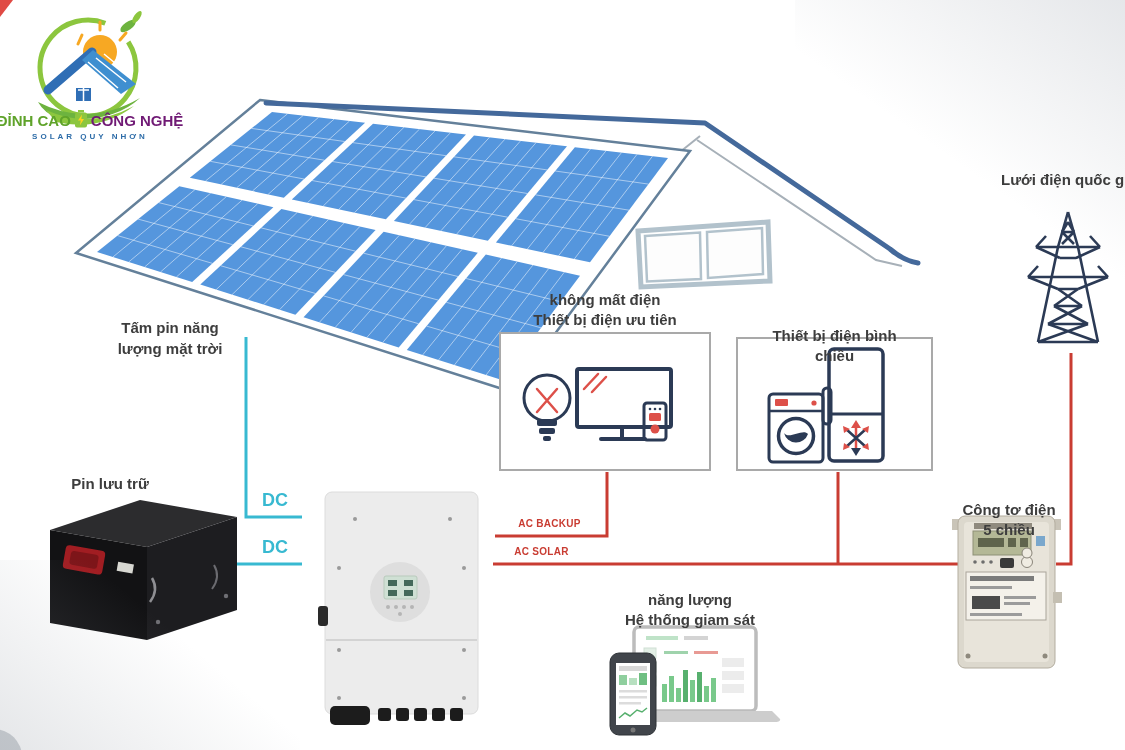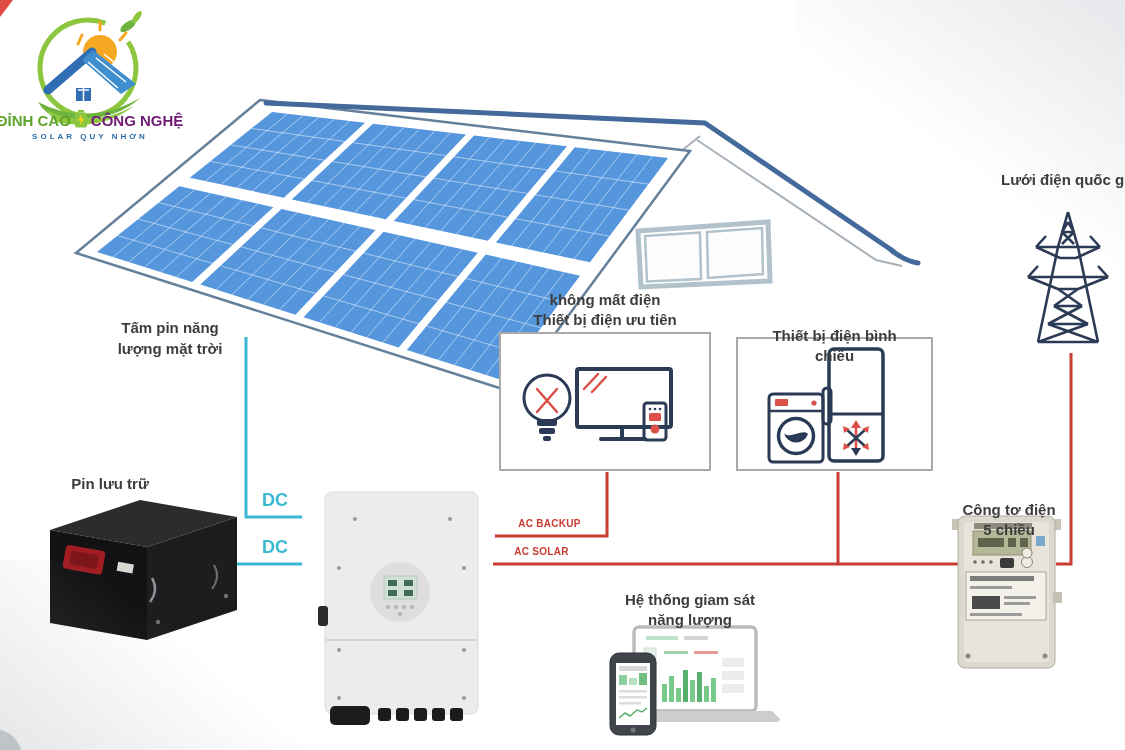--- a/index.html
+++ b/index.html
@@ -306,21 +306,21 @@
   </div>
 
   <div class="lbl sm" style="left:1001px;top:170px;width:220px;text-align:left;white-space:nowrap;">Lưới điện quốc gia</div>
 
   <div class="lbl sm" style="left:944px;top:484px;width:130px;margin-top:16px;">
     <div>Công tơ điện</div>
     <div>5 chiều</div>
   </div>
 
   <div class="lbl sm" style="left:600px;top:590px;width:180px;">
+    <div>năng lượng</div>
     <div>Hệ thống giam sát</div>
-    <div>năng lượng</div>
   </div>
 
   <div class="lbl dc-lbl" style="left:250px;top:490px;width:50px;">DC</div>
   <div class="lbl dc-lbl" style="left:250px;top:537px;width:50px;">DC</div>
   <div class="lbl ac-lbl" style="left:492px;top:514px;width:115px;">AC BACKUP</div>
   <div class="lbl ac-lbl" style="left:494px;top:542px;width:95px;">AC SOLAR</div>
 </div>
 
 </body></html>

